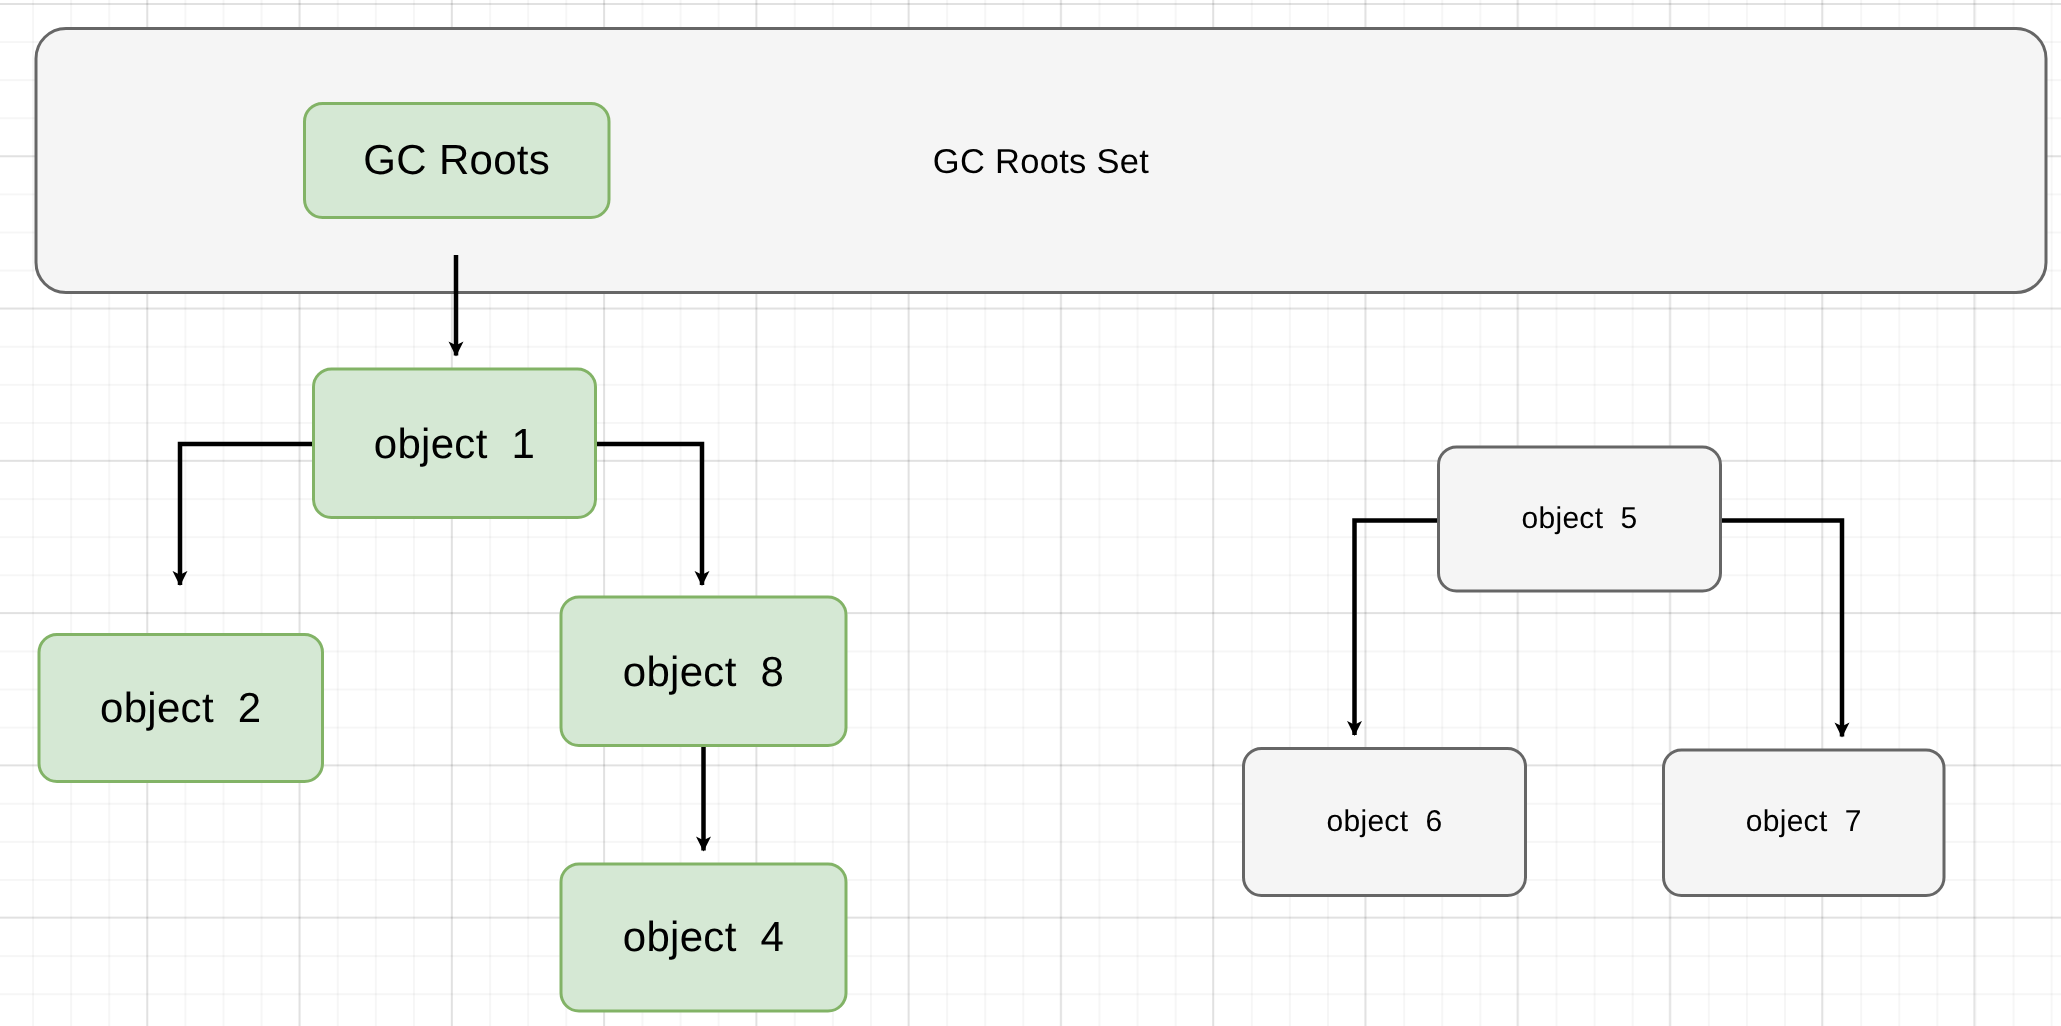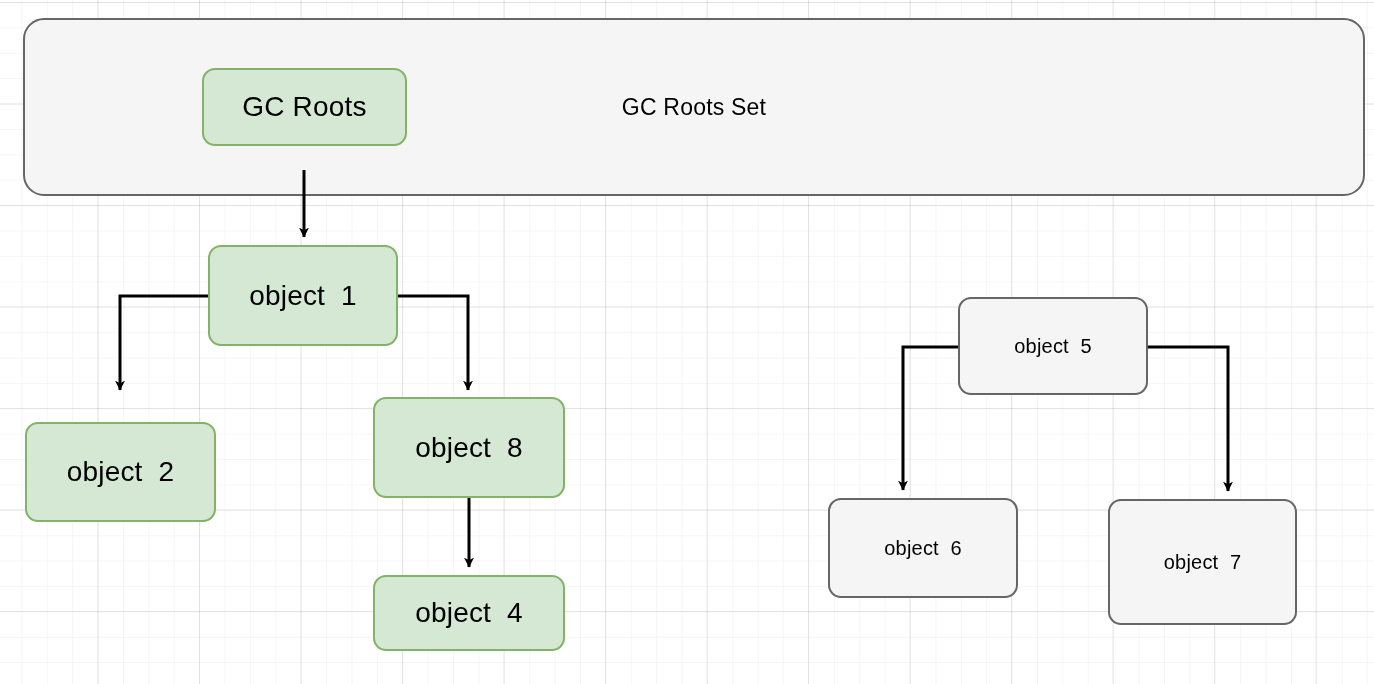--- a/index.html
+++ b/index.html
@@ -131,29 +131,29 @@
   </div>
 
   <div class="node green-node" style="left:25px; top:398px; width:191px; height:100px;margin-top:24px;">
     <span class="node-label">object  2</span>
   </div>
 
   <div class="node green-node" style="left:373px; top:397px; width:192px; height:101px;">
     <span class="node-label">object  8</span>
   </div>
 
-  <div class="node green-node" style="left:373px; top:575px; width:192px; height:76px;">
+  <div class="node green-node" style="left:373px; top:575px; width:192px; height:100px;">
     <span class="node-label">object  4</span>
   </div>
 
   <div class="node gray-node" style="left:958px; top:297px; width:190px; height:98px;">
     <span class="node-label">object  5</span>
   </div>
 
   <div class="node gray-node" style="left:828px; top:498px; width:190px; height:100px;">
     <span class="node-label">object  6</span>
   </div>
 
-  <div class="node gray-node" style="left:1108px; top:499px; width:189px; height:126px;">
+  <div class="node gray-node" style="left:1108px; top:499px; width:189px; height:99px;">
     <span class="node-label">object  7</span>
   </div>
 
 </div>
 
 </body></html>

